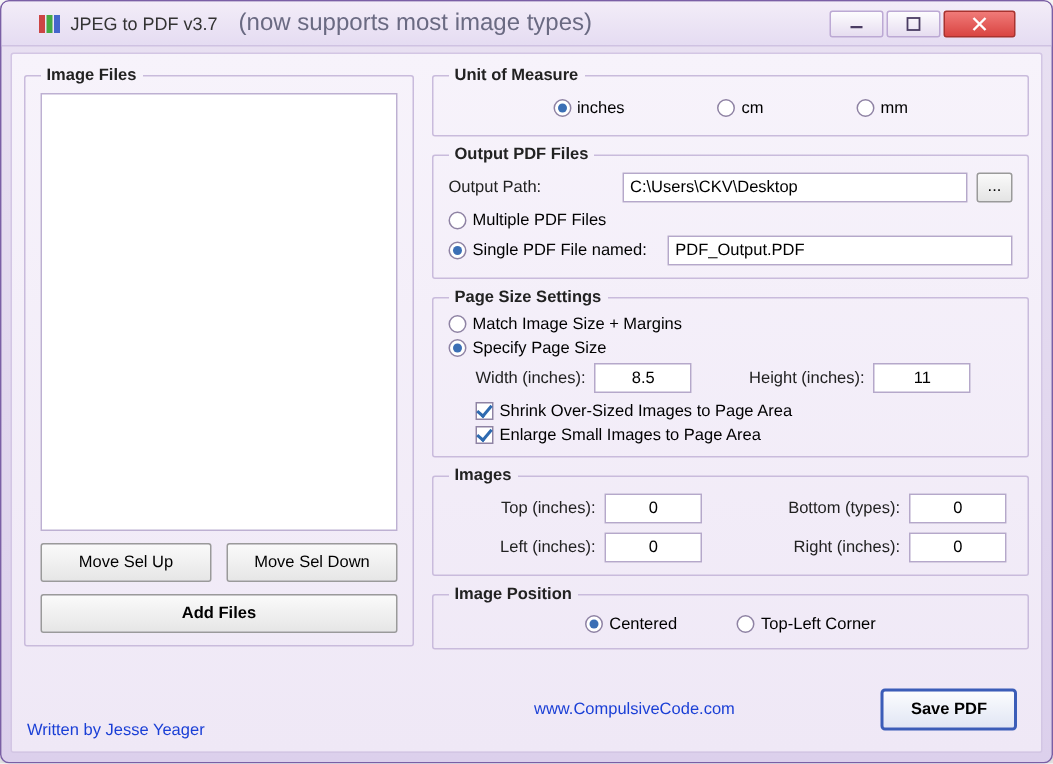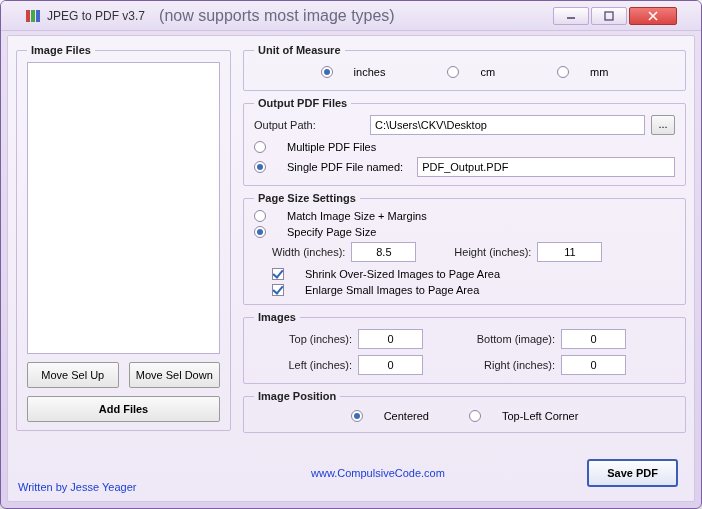--- a/index.html
+++ b/index.html
@@ -28,21 +28,21 @@
   .win-btn.close { background: linear-gradient(#f07a78,#d94542); border-color:#a8332f; color:#fff; width:48px; }
 
   .client {
     position:absolute; top:34px; left:6px; right:6px; bottom:6px;
     background: linear-gradient(#f7f3fb,#efe8f6);
     border:1px solid #d3c6e4; border-radius:2px;
     padding: 8px;
   }
 
   .cols { display:flex; gap:12px; height:100%; }
-  .left-col { width: 215px; display:flex; flex-direction:column; }
+  .left-col { width: 260px; display:flex; flex-direction:column; }
   .right-col { flex:1; display:flex; flex-direction:column; position:relative; }
 
   fieldset {
     border:1px solid #c9bbdc; border-radius:2px; margin:0 0 6px 0; padding: 6px 10px 8px;
   }
   legend { font-weight:bold; padding:0 4px; color:#222; }
 
   .listbox {
     background:#fff; border:1px solid #bdb0d2; height: 292px; width:100%;
   }
@@ -57,21 +57,21 @@
   .row { display:flex; align-items:center; gap:6px; }
   .label { color:#222; }
   input[type=text] {
     background:#fff; border:1px solid #b5a8ca; height:20px; padding:0 4px;
   }
   .small-btn {
     width:24px; height:20px; background:linear-gradient(#fafafa,#e4e4e4);
     border:1px solid #9a9a9a; border-radius:2px; cursor:pointer; text-align:center; line-height:16px;
   }
 
-  .radio, .check { display:inline-flex; align-items:center; gap:21px; cursor:pointer; }
+  .radio, .check { display:inline-flex; align-items:center; gap:4px; cursor:pointer; }
   .radio .dot {
     width:12px; height:12px; border:1px solid #8f83a4; border-radius:50%; background:#fff; position:relative;
   }
   .radio.checked .dot::after {
     content:""; position:absolute; top:2px; left:2px; width:6px; height:6px; background:#3b6fb5; border-radius:50%;
   }
   .check .box {
     width:12px; height:12px; border:1px solid #8f83a4; background:#fff; position:relative;
   }
   .check.checked .box::after {
@@ -223,21 +223,21 @@
               </span>
           </div>
         </fieldset>
 
         <fieldset>
           <legend>Images</legend>
           <div class="row mb6" style="justify-content:flex-start; padding-left:18px;">
             <span class="label" style="width:80px; text-align:right;">Top (inches):</span>
             <input type="text" class="num-input" value="0" style="">
             <span style="width:20px;"></span>
-            <span class="label" style="width:100px; text-align:right;">Bottom (image):</span>
+            <span class="label" style="width:100px; text-align:right;">Bottom (types):</span>
             <input type="text" class="num-input" value="0" style="">
           </div>
           <div class="row" style="justify-content:flex-start; padding-left:18px;">
             <span class="label" style="width:80px; text-align:right;">Left (inches):</span>
             <input type="text" class="num-input" value="0" style="">
             <span style="width:20px;"></span>
             <span class="label" style="width:100px; text-align:right;">Right (inches):</span>
             <input type="text" class="num-input" value="0" style="">
           </div>
         </fieldset>

